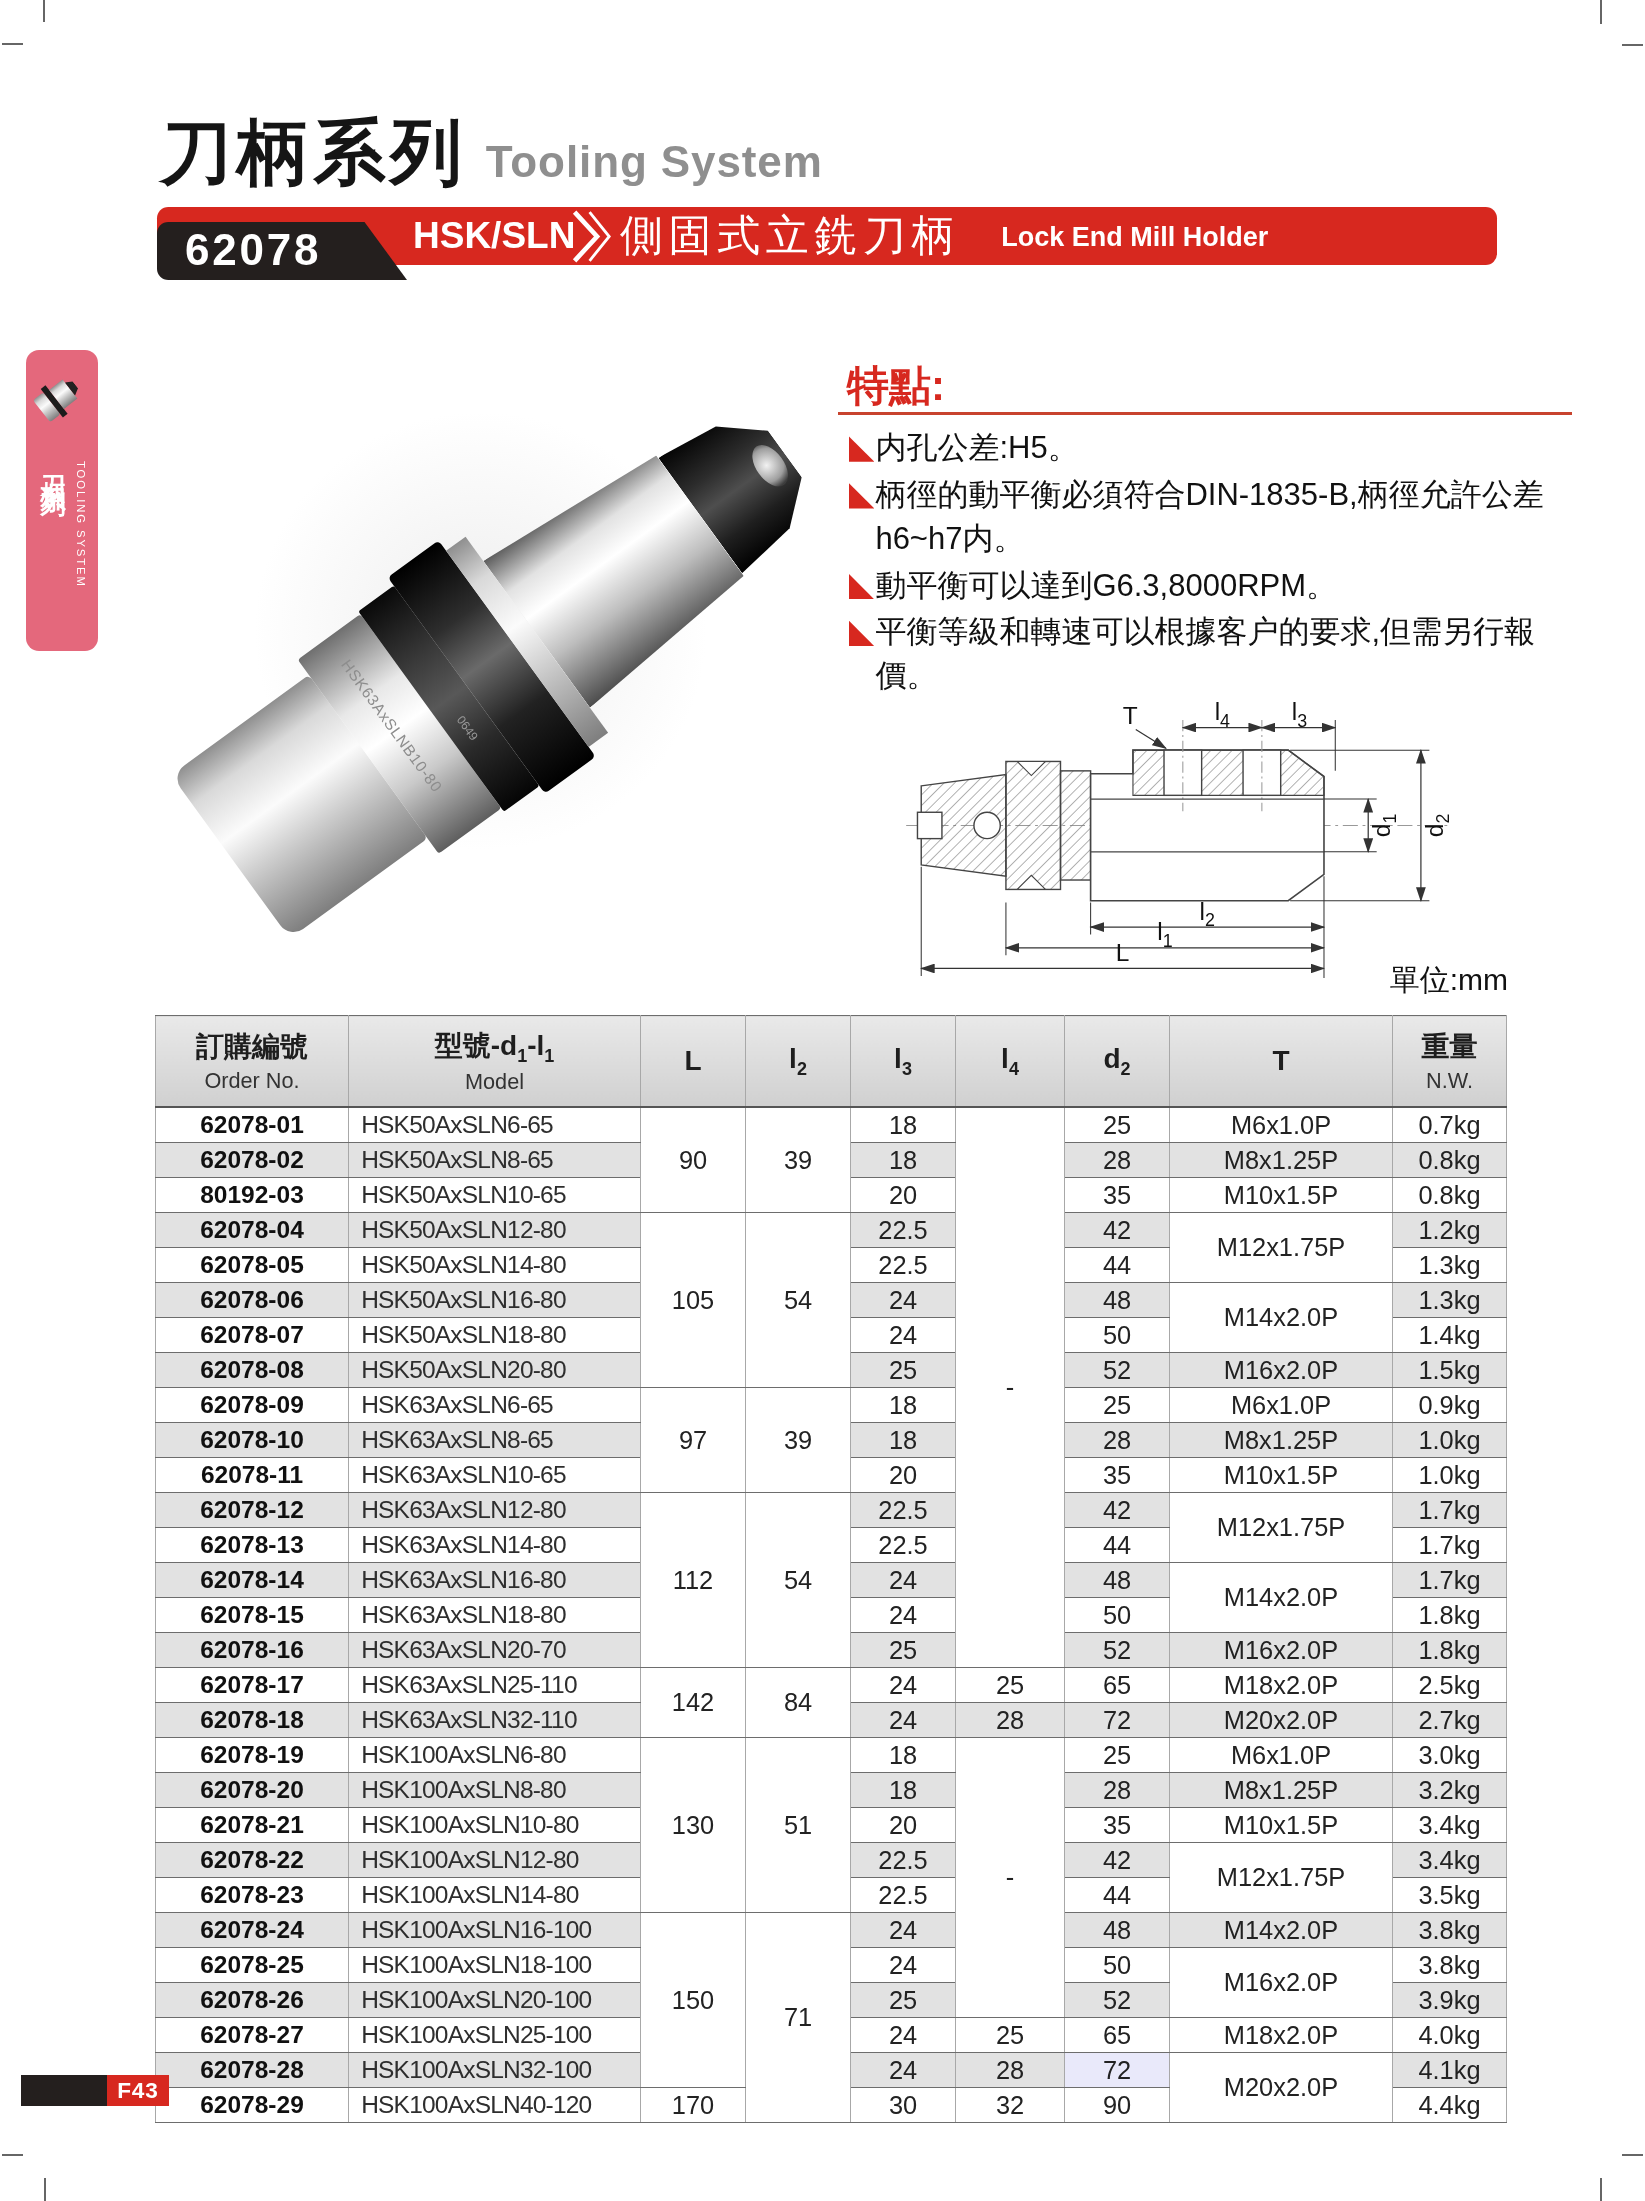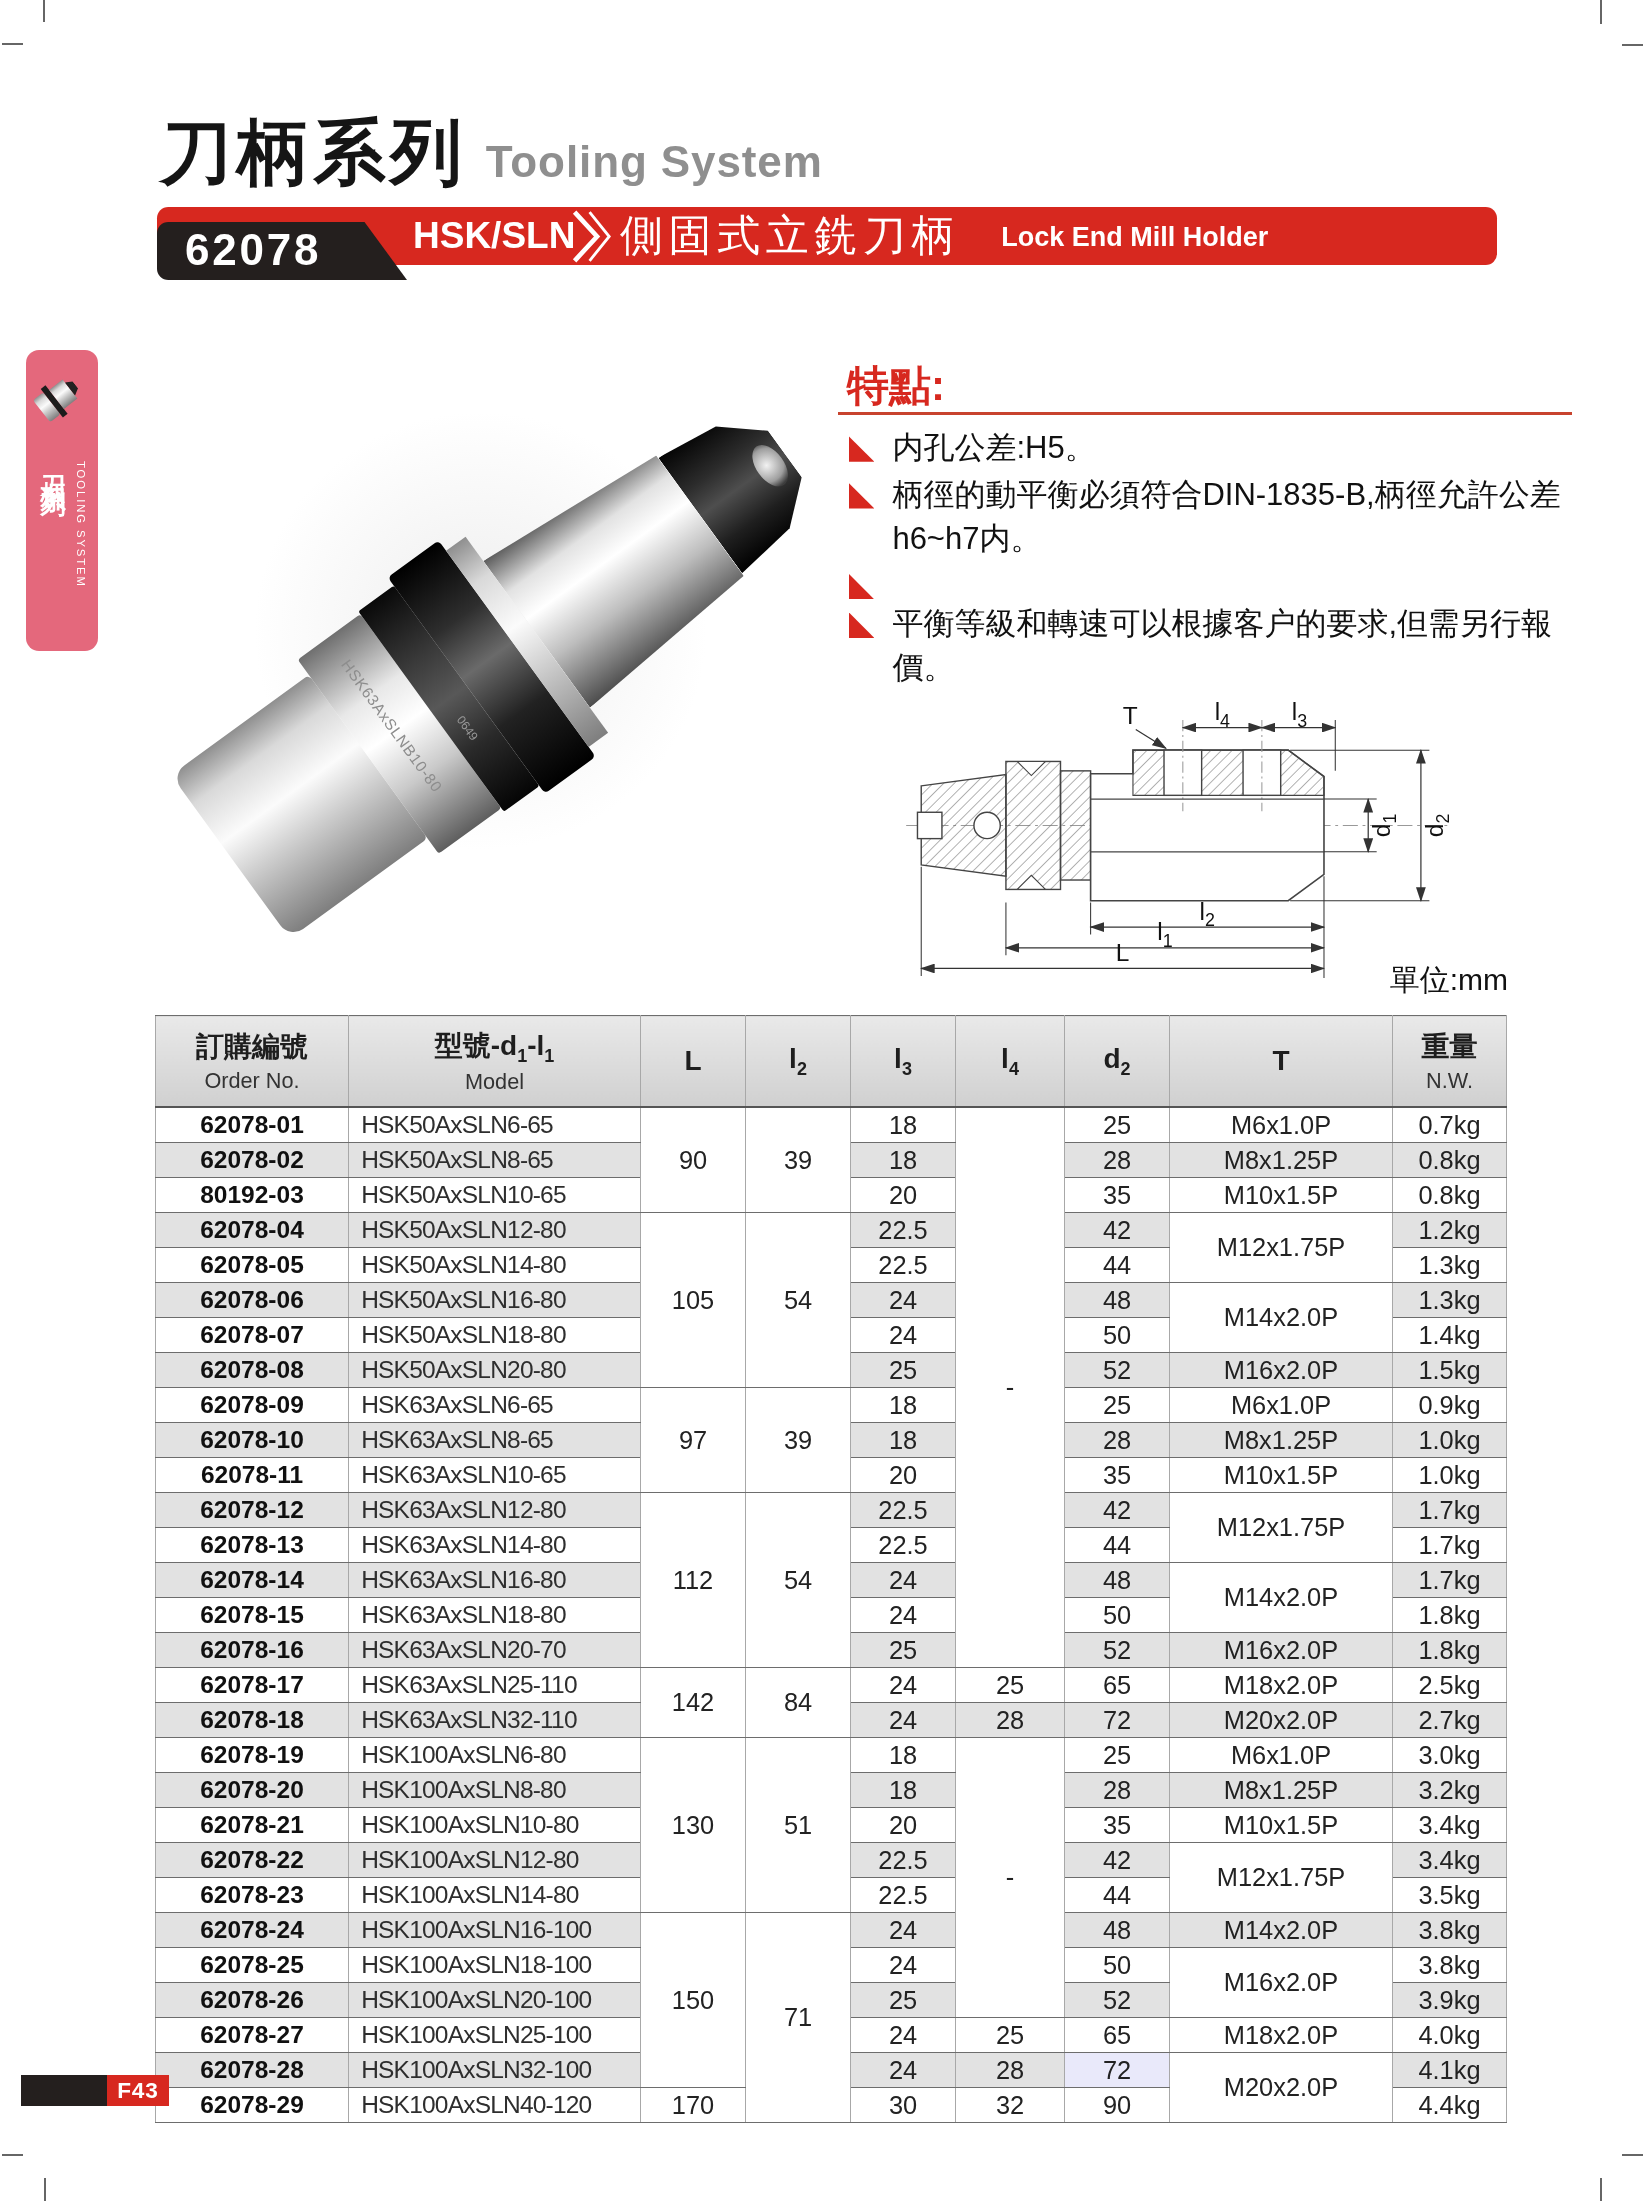--- a/index.html
+++ b/index.html
@@ -57,21 +57,21 @@
     background:linear-gradient(180deg,#050505,#2c2c2c 30%,#4e4e4e 50%,#1f1f1f 75%,#000);}
   #tool .nose .hole{position:absolute;right:5.6px;top:50%;width:32px;height:55px;margin-top:-27px;border-radius:50%;
     background:radial-gradient(circle at 40% 45%,#f2f2f2,#9e9e9e 55%,#3d3d3d 80%);}
 
   
   #din{position:absolute;right:143px;top:328px;text-align:right;color:#141414;font-size:33px;line-height:40px;}
   #din b{letter-spacing:0px;}
   #feat-head{position:absolute;left:847px;top:358px;font-size:42px;font-weight:700;color:#d7281f;}
   #feat-line{position:absolute;left:838px;top:412px;width:734px;height:2.8px;background:#c8432e;}
   #features{position:absolute;left:849px;top:426px;width:718px;}
-  #features .item{display:flex;gap:18px;font-size:31px;line-height:1.42;color:#111;margin-bottom:2.8px;}
+  #features .item{display:flex;gap:1px;font-size:31px;line-height:1.42;color:#111;margin-bottom:2.8px;}
   #features .tri{flex:none;width:25.4px;height:25.4px;margin-top:10.4px;background:#d7281f;
     clip-path:polygon(0 0,100% 100%,0 100%);}
 
   
   #diagram{position:absolute;left:893px;top:684px;}
   #diagram text{font-family:"Liberation Sans","DejaVu Sans",sans-serif;}
   #unit-note{position:absolute;right:137px;top:960px;font-size:30px;color:#111;}
 
   
   #spec{position:absolute;left:155px;top:1015px;width:1351px;border-collapse:collapse;table-layout:fixed;}
@@ -172,20 +172,21 @@
       <div class="item">
         <span class="tri"></span>
         <span>内孔公差:H5。</span>
       </div>
       <div class="item">
         <span class="tri"></span>
         <span>柄徑的動平衡必須符合DIN-1835-B,柄徑允許公差h6~h7内。</span>
       </div>
       <div class="item">
         <span class="tri"></span>
+        <span>動平衡可以達到G6.3,8000RPM。</span>
       </div>
       <div class="item">
         <span class="tri"></span>
         <span>平衡等級和轉速可以根據客户的要求,但需另行報價。</span>
       </div>
     </div>
 
   <svg id="diagram" width="670" height="313" viewBox="0 0 712 332">
     <defs>
       <pattern id="h" width="8" height="8" patternTransform="rotate(45)" patternUnits="userSpaceOnUse">

